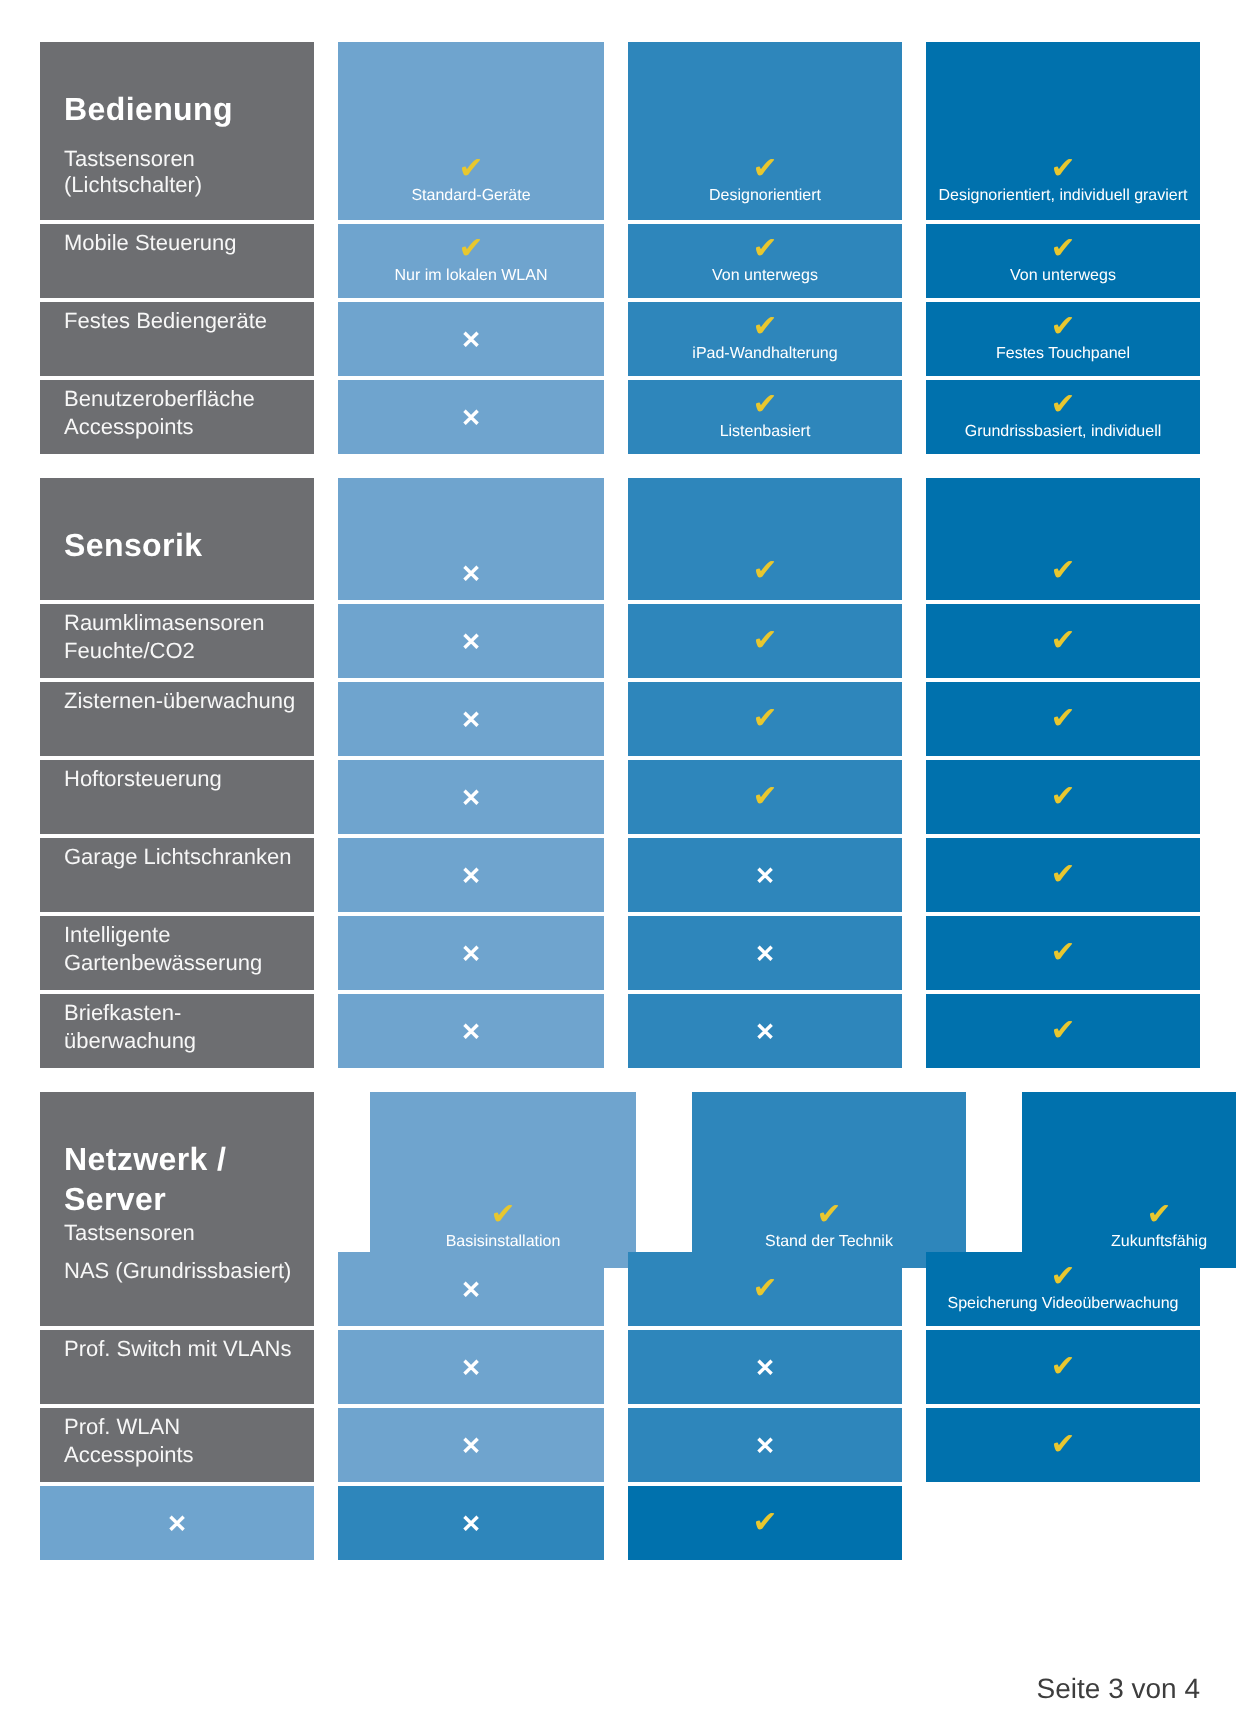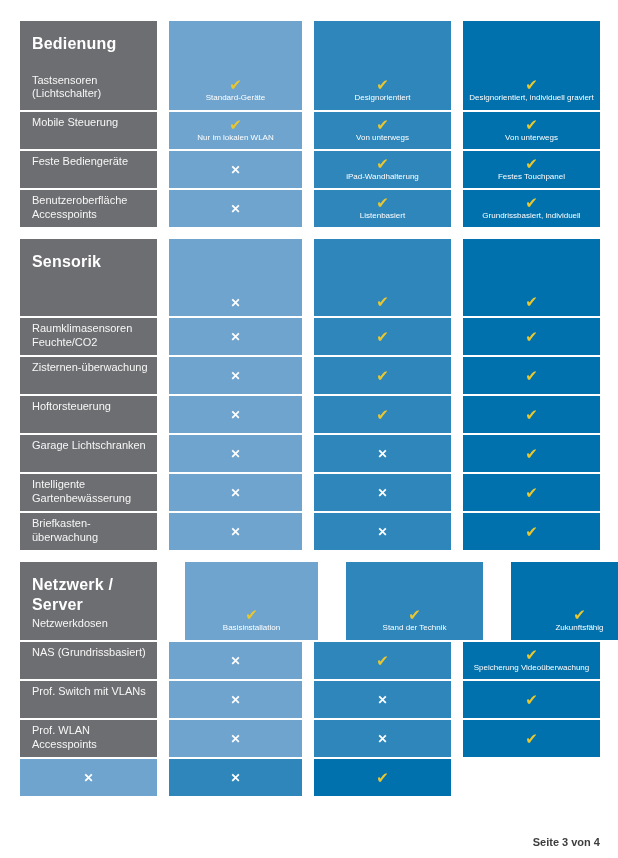--- a/index.html
+++ b/index.html
@@ -19,35 +19,35 @@
   .section:first-child { margin-top: 0; }
   .row {
     display: grid;
     grid-template-columns: 137px 133px 137px 137px;
     column-gap: 12px;
     height: 37px;
     margin-top: 2px;
   }
   .section .row:first-child { margin-top: 0; }
   .s0 .row--header { height: 89px; }
-  .s1 .row--header { height: 77px; }
+  .s1 .row--header { height: 61px; }
   .s2 .row--header { height: 78px; gap: 28px; }
 
   .label-cell {
     background: var(--label-bg, #6d6e71);
     color: #f7f7f7;
     display: flex;
     flex-direction: column;
     padding: 4px 8px 4px 12px;
     font-size: 11px;
     line-height: 1.25;
   }
   .row--header .label-cell {
     justify-content: flex-start;
-    padding-top: 13px;
+    padding-top: 25px;
     padding-bottom: 9px;
   }
   .section-title {
     font-size: 16px;
     font-weight: bold;
     color: #ffffff;
     letter-spacing: 0.2px;
   }
   .spacer { flex: 1 1 auto; }
 
@@ -81,22 +81,22 @@
     font-size: 8px;
     line-height: 1.3;
     margin-top: 1px;
     padding: 0 5px;
     color: #ffffff;
   }
   .page-footer {
     position: absolute;
     right: 18px;
     top: 836px;
-    font-size: 11px;
-    font-weight: bold;
+    font-size: 14px;
+    font-weight: normal;
     color: #3d3d3d;
   }
 </style>
 </head>
 <body>
 
 <div class="comparison-table">
     <div class="section s0">
       <div class="row row--header">
         <div class="label-cell">
@@ -129,21 +129,21 @@
           <span class="mark mark--check">✔</span>
           <div class="caption">Von unterwegs</div>
         </div>
         <div class="value-cell col3">
           <span class="mark mark--check">✔</span>
           <div class="caption">Von unterwegs</div>
         </div>
       </div>
       <div class="row">
         <div class="label-cell">
-          <div class="label-text">Feste Bediengeräte</div>
+          <div class="label-text">Festes Bediengeräte</div>
         </div>
         <div class="value-cell col1">
           <span class="mark mark--cross">✕</span>
         </div>
         <div class="value-cell col2">
           <span class="mark mark--check">✔</span>
           <div class="caption">iPad-Wandhalterung</div>
         </div>
         <div class="value-cell col3">
           <span class="mark mark--check">✔</span>
@@ -266,21 +266,21 @@
         <div class="value-cell col3">
           <span class="mark mark--check">✔</span>
         </div>
       </div>
     </div>
     <div class="section s2">
       <div class="row row--header">
         <div class="label-cell">
           <div class="section-title">Netzwerk / Server</div>
           <div class="spacer"></div>
-          <div class="label-text">Netzwerkdosen</div>
+          <div class="label-text">Tastsensoren</div>
         </div>
         <div class="value-cell col1">
           <span class="mark mark--check">✔</span>
           <div class="caption">Basisinstallation</div>
         </div>
         <div class="value-cell col2">
           <span class="mark mark--check">✔</span>
           <div class="caption">Stand der Technik</div>
         </div>
         <div class="value-cell col3">

